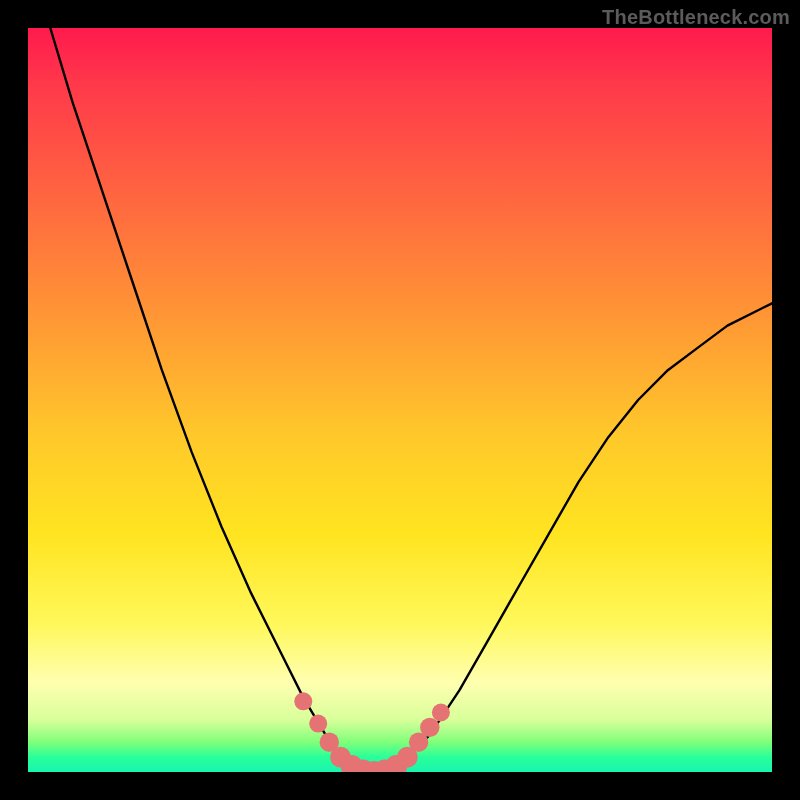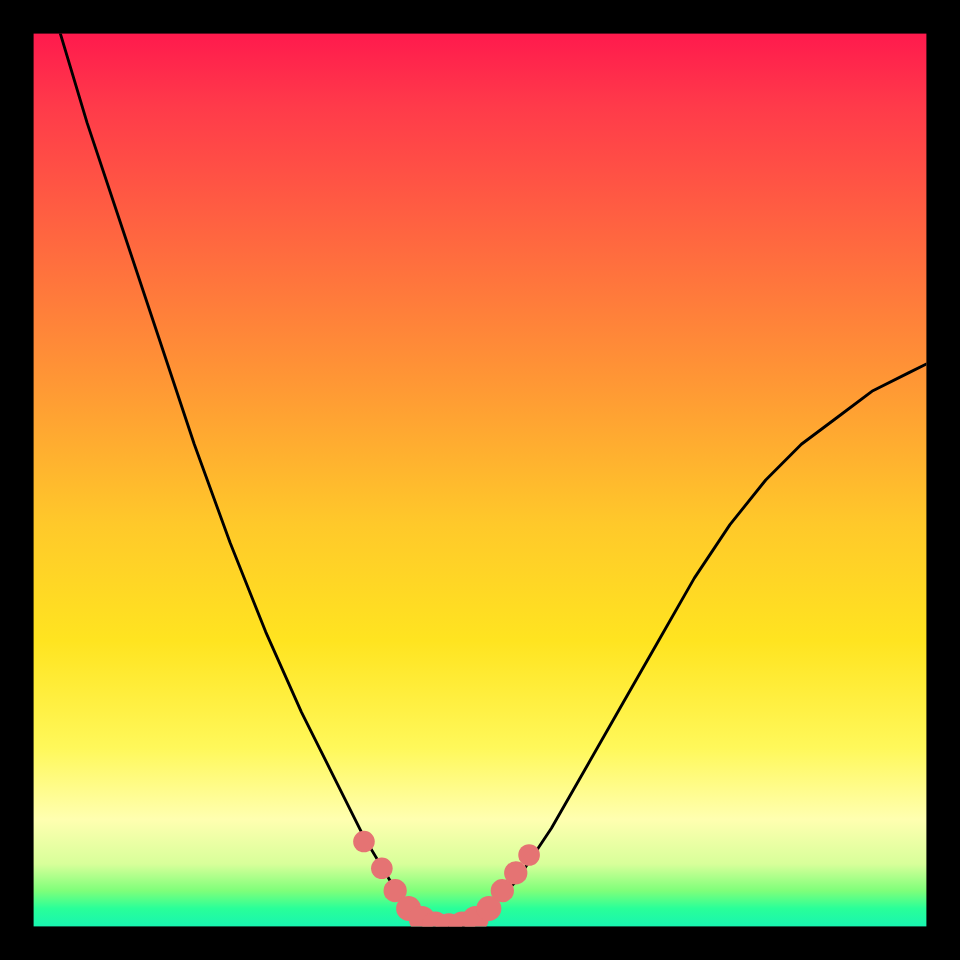--- a/index.html
+++ b/index.html
@@ -81,13 +81,14 @@
           <circle cx="346.0" cy="744.0" r="11.0" fill="#e57373" stroke="#c85a5a" stroke-width="0"></circle>
           <circle cx="357.1" cy="742.5" r="11.0" fill="#e57373" stroke="#c85a5a" stroke-width="0"></circle>
           <circle cx="368.3" cy="738.0" r="11.0" fill="#e57373" stroke="#c85a5a" stroke-width="0"></circle>
           <circle cx="379.4" cy="729.1" r="10.4" fill="#e57373" stroke="#c85a5a" stroke-width="0"></circle>
           <circle cx="390.6" cy="714.2" r="9.7" fill="#e57373" stroke="#c85a5a" stroke-width="0"></circle>
           <circle cx="401.8" cy="699.4" r="9.7" fill="#e57373" stroke="#c85a5a" stroke-width="0"></circle>
           <circle cx="412.9" cy="684.5" r="9.0" fill="#e57373" stroke="#c85a5a" stroke-width="0"></circle>
         </g>
     </svg>
   </div>
+  <div class="watermark">TheBottleneck.com</div>
 </div>
 
 </body></html>

